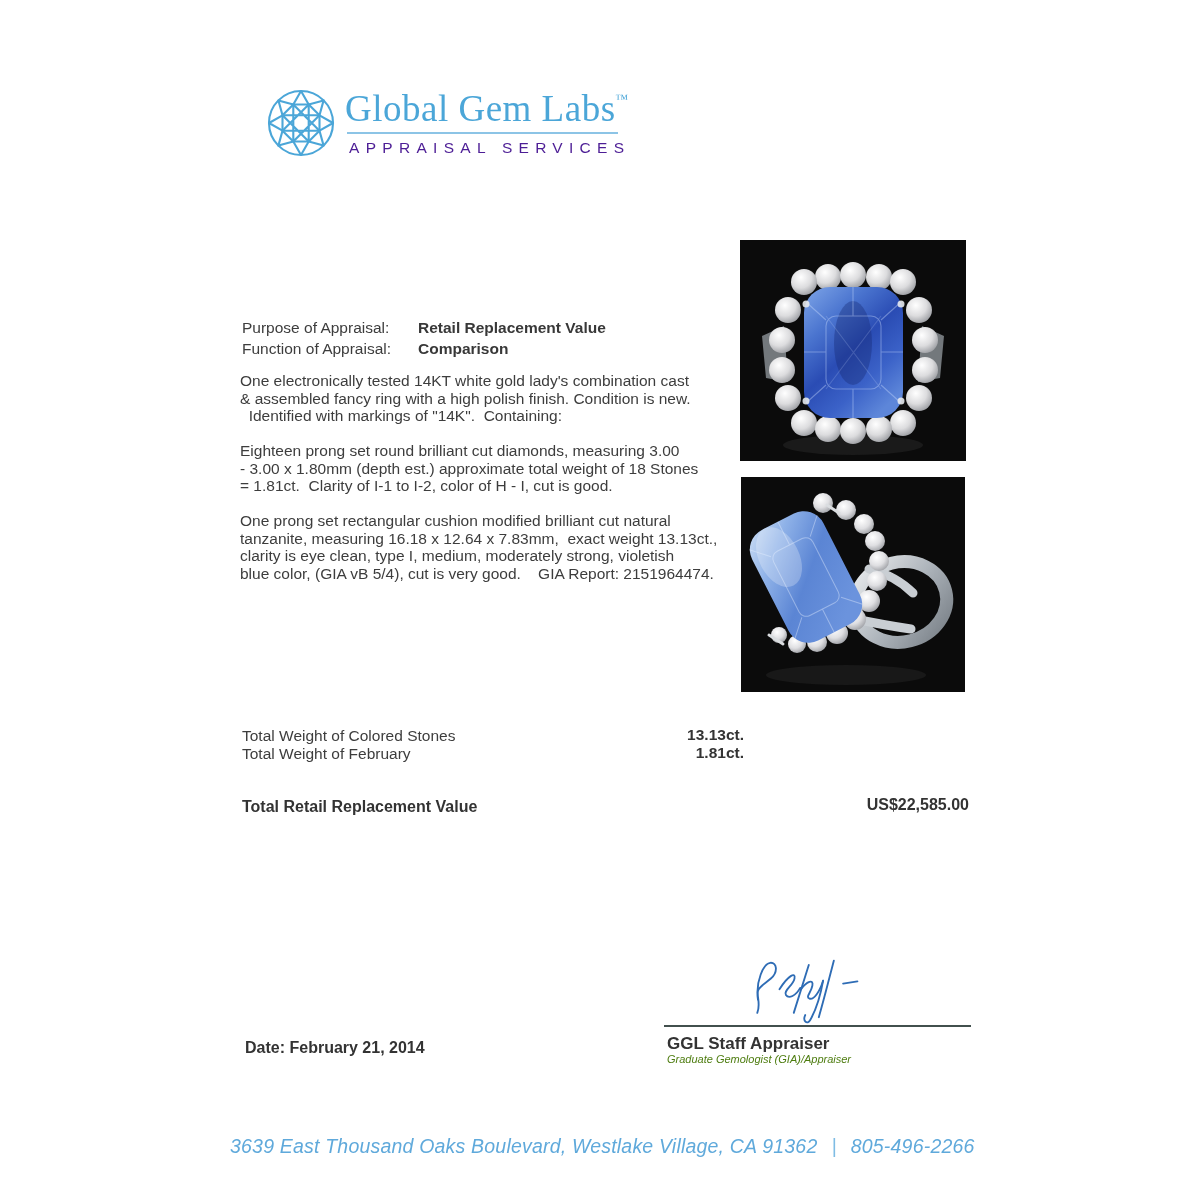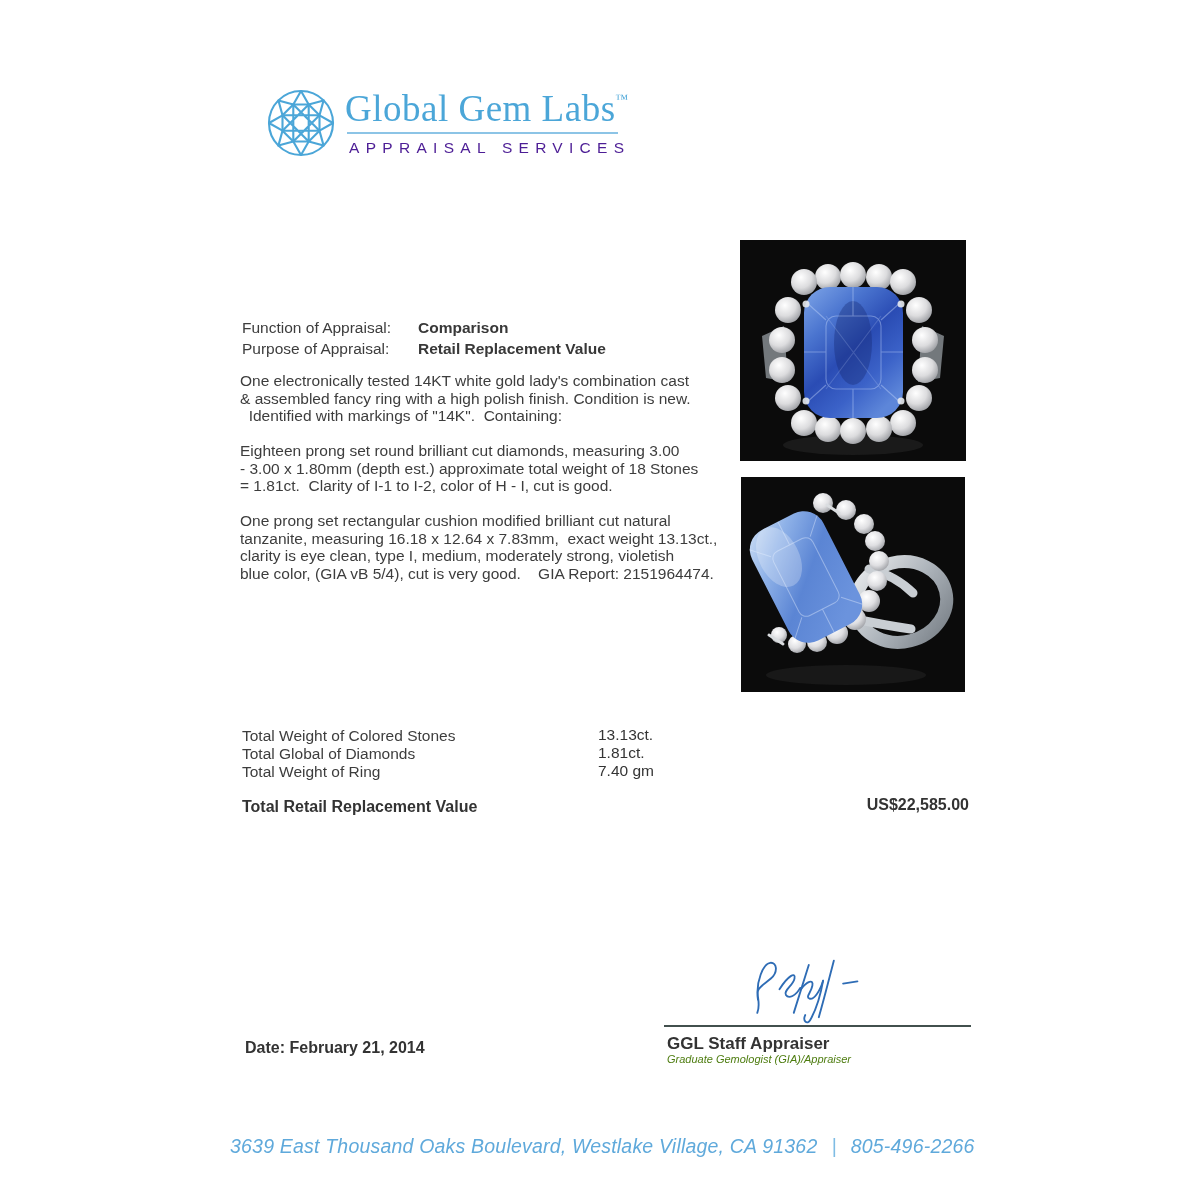--- a/index.html
+++ b/index.html
@@ -32,21 +32,21 @@
   .para-tanzanite{top:512px;}
   
   .photo{position:absolute;background:#0b0b0b;overflow:hidden;}
   .photo-top{left:740px;top:240px;width:226px;height:221px;}
   .photo-side{left:741px;top:477px;width:224px;height:215px;}
   .photo svg{display:block;width:100%;height:100%;}
   
   .totals{position:absolute;left:242px;top:727px;width:728px;}
   .totals-row{position:relative;height:18.2px;font-size:15.5px;}
   .totals-row .t-label{position:absolute;left:0;top:0;}
-  .totals-row .t-value{position:absolute;left:356px;top:-1px;width:146px;text-align:left;font-weight:normal;color:#343434;}
+  .totals-row .t-value{position:absolute;left:356px;top:-1px;width:146px;text-align:right;font-weight:bold;color:#343434;}
   .grand-row{position:absolute;left:242px;top:798px;width:728px;font-size:16px;font-weight:bold;color:#333;}
   .grand-label{position:absolute;left:0;top:0;}
   .grand-value{position:absolute;left:609px;top:-2px;width:118px;display:flex;justify-content:flex-end;}
   
   .signature-svg{position:absolute;left:748px;top:952px;width:118px;height:76px;}
   .sig-rule{position:absolute;left:664px;top:1025px;width:307px;height:2px;background:#42504e;}
   .signer-name{position:absolute;left:667px;top:1034px;font-size:17px;font-weight:bold;color:#333;}
   .signer-title{position:absolute;left:667px;top:1053px;font-size:11px;font-style:italic;color:#4d7c0f;}
   .date-line{position:absolute;left:245px;top:1039px;font-size:16px;font-weight:bold;color:#333;}
   
@@ -68,26 +68,26 @@
       <polygon points="53.5,42.7 42.7,53.5 27.3,53.5 16.5,42.7 16.5,27.3 27.3,16.5 42.7,16.5 53.5,27.3"></polygon>
       <polygon points="53.5,42.7 16.5,42.7 42.7,16.5 42.7,53.5 16.5,27.3 53.5,27.3 27.3,53.5 27.3,16.5"></polygon>
     </g>
   </svg>
   <div class="logo-title"><span>Global Gem Labs</span><sup>™</sup></div>
   <div class="logo-rule"></div>
   <div class="logo-subtitle">APPRAISAL SERVICES</div>
 
   <div class="purpose-block">
     <div class="purpose-row">
+      <span class="lab">Purpose of Appraisal:</span>
+      <span class="val">Retail Replacement Value</span>
+    </div>
+    <div class="purpose-row">
       <span class="lab">Function of Appraisal:</span>
       <span class="val">Comparison</span>
-    </div>
-    <div class="purpose-row">
-      <span class="lab">Purpose of Appraisal:</span>
-      <span class="val">Retail Replacement Value</span>
     </div>
   </div>
 
   <div class="para para-item">
     <div class="textline">One electronically tested 14KT white gold lady's combination cast</div>
     <div class="textline">&amp; assembled fancy ring with a high polish finish. Condition is new.</div>
     <div class="textline">  Identified with markings of "14K".  Containing:</div>
   </div>
 
   <div class="para para-diamonds">
@@ -214,26 +214,22 @@
       <path d="M28,158 L42,167" stroke="#dadde0" stroke-width="3" stroke-linecap="round"></path>
     </svg>
   </div>
 
   <div class="totals">
     <div class="totals-row">
       <span class="t-label">Total Weight of Colored Stones</span>
       <span class="t-value">13.13ct.</span>
     </div>
     <div class="totals-row">
-      <span class="t-label">Total Global of Diamonds</span>
+      <span class="t-label">Total Weight of February</span>
       <span class="t-value">1.81ct.</span>
-    </div>
-    <div class="totals-row">
-      <span class="t-label">Total Weight of Ring</span>
-      <span class="t-value">7.40 gm</span>
     </div>
   </div>
 
   <div class="grand-row">
     <span class="grand-label">Total Retail Replacement Value</span>
     <span class="grand-value">
       <span>US$</span>
       <span>22,585.00</span>
     </span>
   </div>

